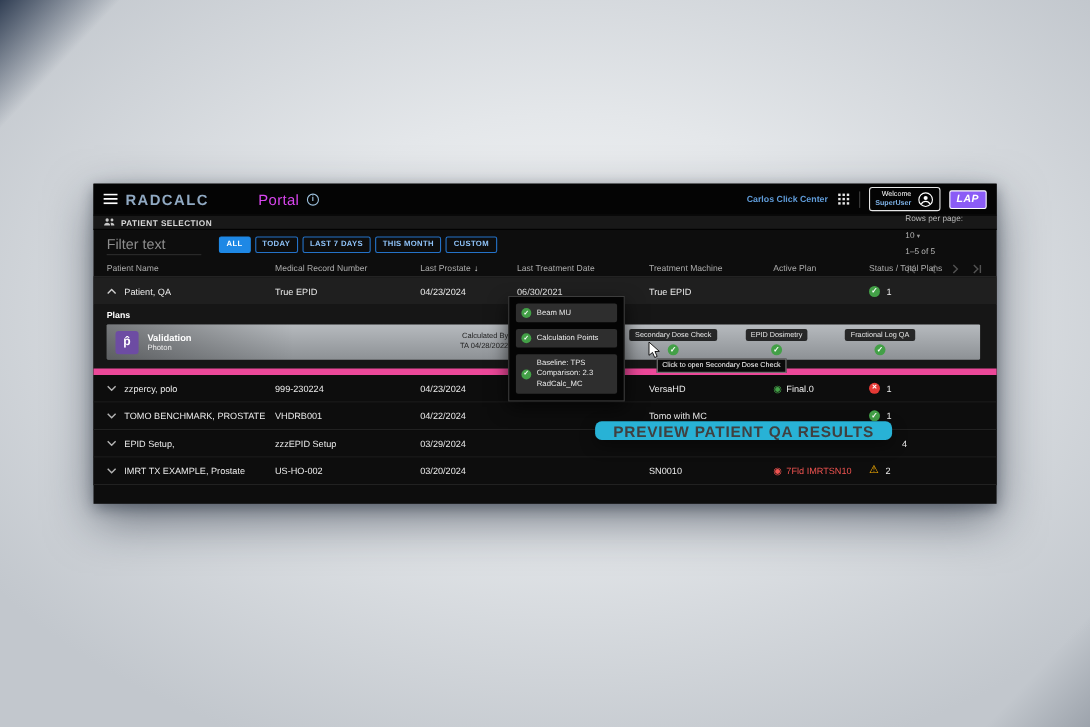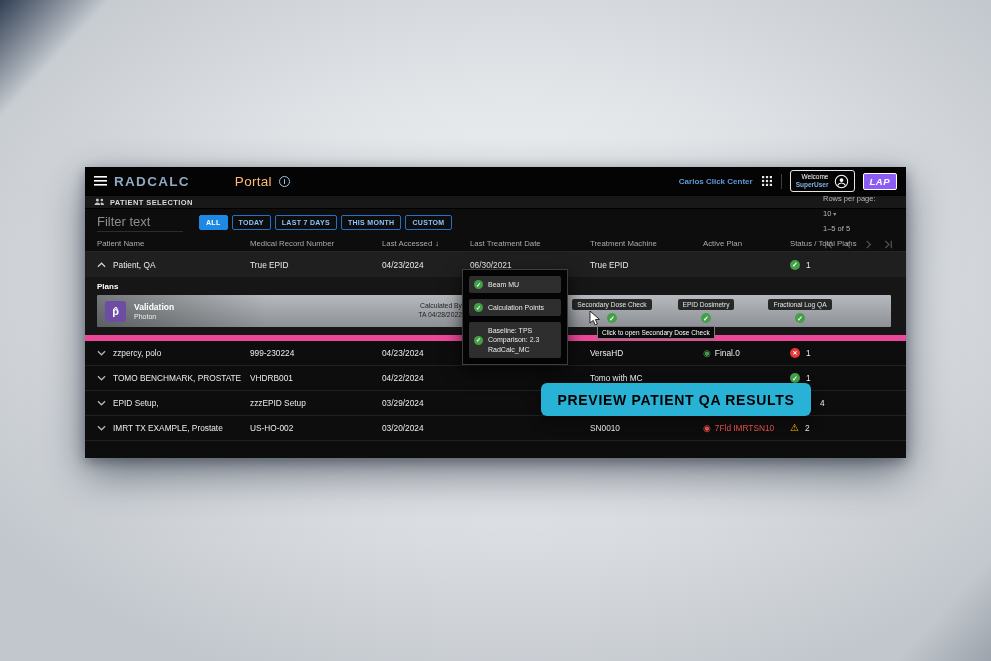--- a/index.html
+++ b/index.html
@@ -15,21 +15,21 @@
   }
   .window {
     position: absolute; left: 85px; top: 167px; width: 821px; height: 291px;
     background: #0d0d0d; color: #eee;
     box-shadow: 0 16px 42px rgba(20,30,45,.55), 0 4px 12px rgba(20,30,45,.4);
   }
   
   .topbar { height: 28px; background: #040404; display: flex; align-items: center; justify-content: space-between; padding: 0 9px; }
   .topbar-left { display: flex; align-items: center; gap: 7px; }
   .brand { font-size: 13.5px; font-weight: bold; letter-spacing: 1.3px; color: #90a9c2; }
-  .brand-suffix { font-size: 13.5px; font-weight: 400; letter-spacing: .3px; color: #fdba74; margin-left: -2px; padding-left: 47px; }
+  .brand-suffix { font-size: 13.5px; font-weight: 400; letter-spacing: .3px; color: #d946ef; margin-left: -2px; padding-left: 47px; }
   .info-icon { width: 11px; height: 11px; border: 1px solid #9fc3e0; border-radius: 50%; color: #9fc3e0; font-size: 7px; display: inline-flex; align-items: center; justify-content: center; font-weight: 700; }
   .topbar-right { display: flex; align-items: center; gap: 8px; }
   .clinic { color: #5f9bd8; font-size: 8px; font-weight: 700; white-space: nowrap; }
   .vsep { width: 1px; height: 15px; background: #3c3c3c; }
   .welcome-box { display: flex; align-items: center; gap: 5px; border: 1px solid #e6e6e6; border-radius: 3px; padding: 2px 5px; }
   .welcome-text { text-align: right; line-height: 1.2; font-size: 6.5px; }
   .welcome-label { color: #fff; }
   .user-name { color: #7fb3e8; font-weight: 700; }
   .lap-logo { background: #8b5cf6; border: 1px solid #fff; border-radius: 2px; color: #fff; font-weight: 800; font-style: italic; font-size: 9.5px; padding: 2px 6px; letter-spacing: .5px; }
   
@@ -80,21 +80,21 @@
   .qa-col { width: 94px; display: flex; flex-direction: column; align-items: center; justify-content: center; gap: 3px; }
   .qa-chip { background: rgba(15,15,15,.85); color: #e6e6e6; font-size: 6.6px; padding: 2px 5px; border-radius: 2px; white-space: nowrap; }
   .qa-col .check { cursor: pointer; }
   
   .popup { position: absolute; left: 377px; top: 102px; width: 106px; background: #040404; border: 1px solid #3d3d3d; box-shadow: 0 6px 16px rgba(0,0,0,.65); padding: 6px; display: flex; flex-direction: column; gap: 6px; z-index: 5; }
   .popup-item { background: #2e2e2e; border-radius: 2px; padding: 4px 5px; display: flex; align-items: center; gap: 5px; color: #eaeaea; font-size: 7px; cursor: pointer; }
   .popup-item .check { width: 9px; height: 9px; font-size: 6px; }
   .popup-item .two-line { line-height: 1.35; }
   .tooltip { position: absolute; left: 512px; top: 159px; background: #0a0a0a; border: 1px solid #7a7a7a; color: #fff; font-size: 6.5px; padding: 2px 4px; white-space: nowrap; z-index: 7; }
   .cursor { position: absolute; left: 504px; top: 144px; z-index: 8; pointer-events: none; }
-  .cta { position: absolute; left: 456px; top: 216px; width: 270px; height: 33px; background: #28b2d6; border: none; border-radius: 6px; color: #000000; font-weight: 700; font-size: 14px; letter-spacing: .7px; font-family: inherit; cursor: pointer; box-shadow: 0 5px 14px rgba(0,0,0,.4); z-index: 6; display: flex; align-items: center; justify-content: center; }
+  .cta { position: absolute; left: 456px; top: 216px; width: 270px; height: 17px; background: #28b2d6; border: none; border-radius: 6px; color: #404040; font-weight: 700; font-size: 14px; letter-spacing: .7px; font-family: inherit; cursor: pointer; box-shadow: 0 5px 14px rgba(0,0,0,.4); z-index: 6; display: flex; align-items: center; justify-content: center; }
 </style>
 </head>
 <body>
 
 <div class="window">
 
   <div class="topbar">
     <div class="topbar-left">
       <span class="chev" style="width:13px">
         <svg width="13" height="10" viewBox="0 0 13 10">
@@ -195,21 +195,21 @@
               <path d="M9 2v8M2.5 2l4 4-4 4"></path>
             </svg>
           </span>
       </span>
     </div>
   </div>
 
   <div class="grid thead">
     <div>Patient Name</div>
     <div>Medical Record Number</div>
-    <div><span>Last Accessed</span><span class="sort-arrow">↓</span></div>
+    <div><span>Last Prostate</span><span class="sort-arrow">↓</span></div>
     <div>Last Treatment Date</div>
     <div>Treatment Machine</div>
     <div>Active Plan</div>
     <div>Status / Total Plans</div>
   </div>
 
   <div class="grid trow row-expanded">
     <div class="name-cell">
       <span class="chev">
           <svg width="9" height="6" viewBox="0 0 10 6">

